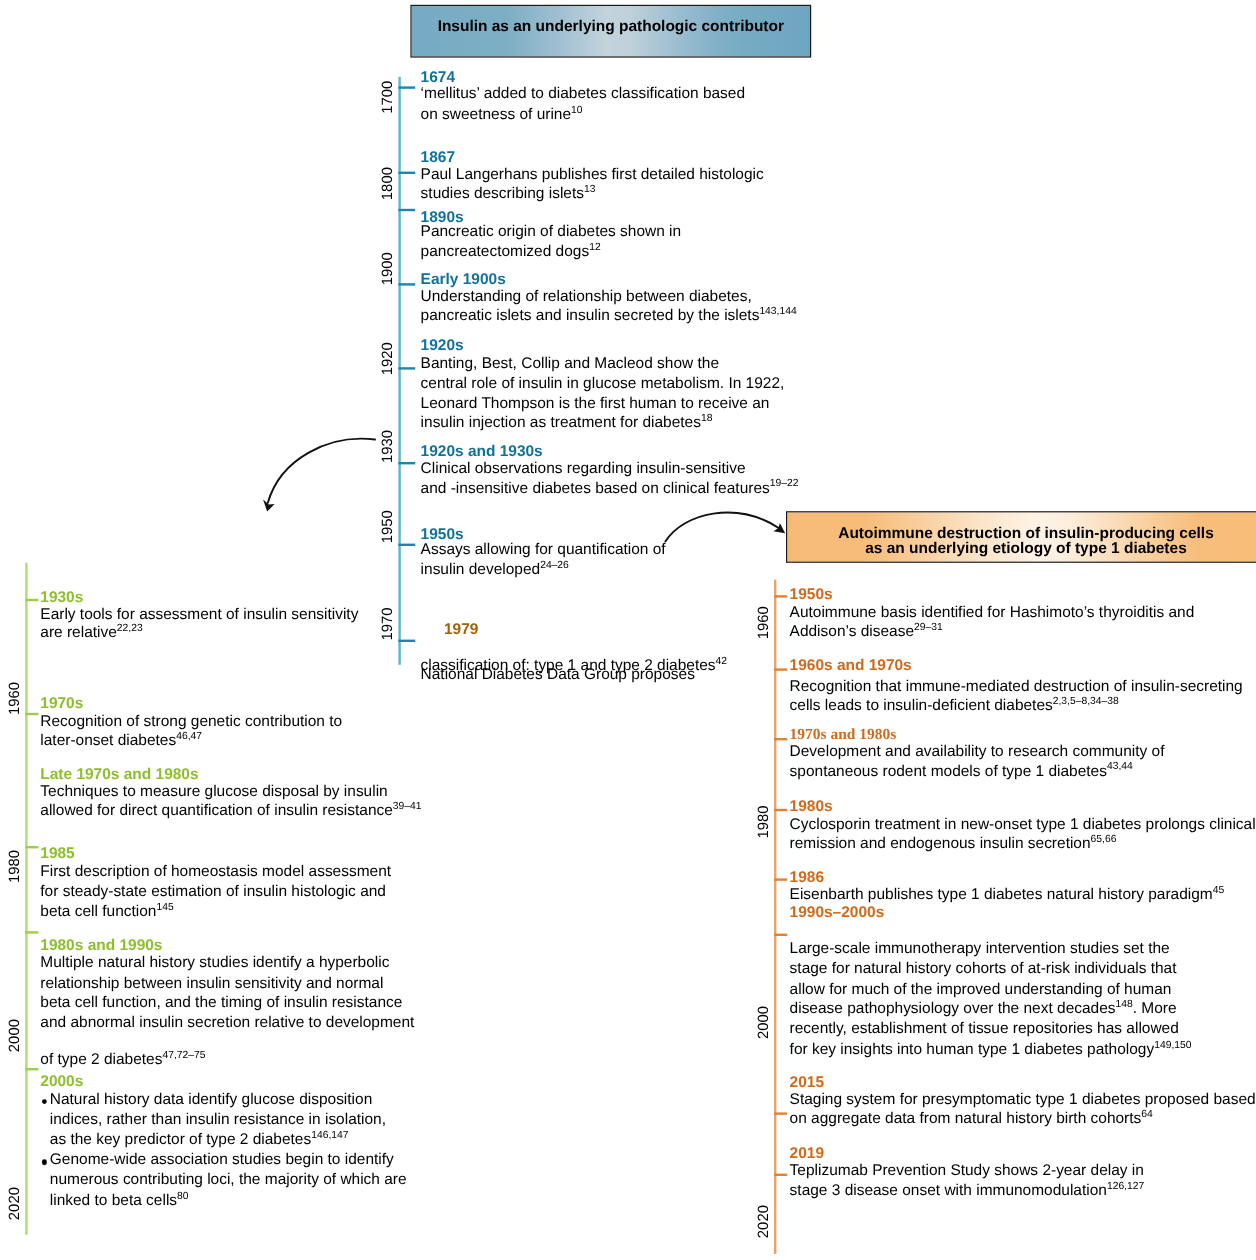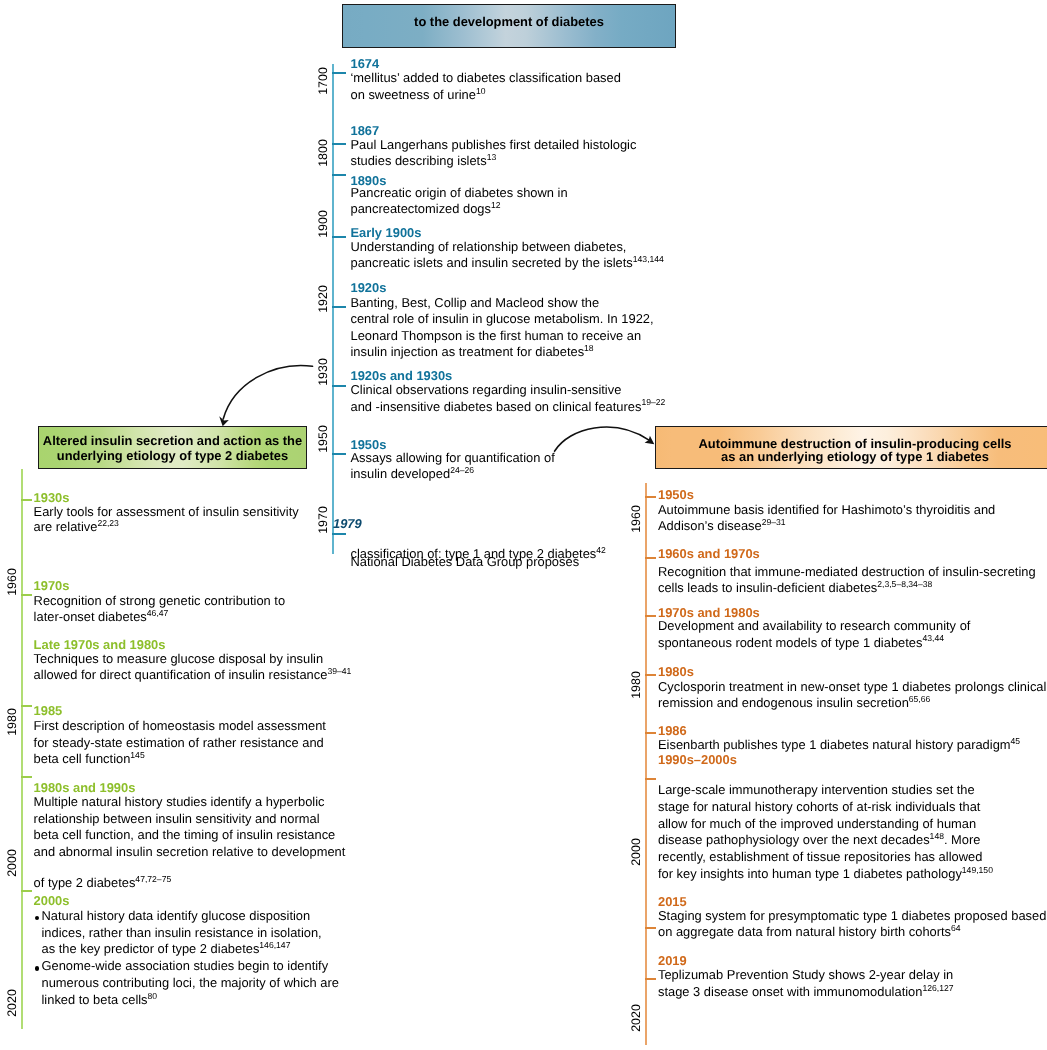--- a/index.html
+++ b/index.html
@@ -43,25 +43,21 @@
   .bullet{position:absolute;width:4.5px;height:4.5px;border-radius:50%;background:#000;}
 
   svg.deco{position:absolute;left:0;top:0;width:1047px;height:1050px;overflow:visible;}
 </style>
 </head>
 <body>
 
 <div class="stage">
 
   <div class="hdrbox" id="box-middle">
-    <span>to the development of diabetes</span>
-  </div>
-  <div class="hdrbox" id="box-left">
-    <span>Altered insulin secretion and action as the</span>
-    <span>underlying etiology of type 2 diabetes</span>
+    <span>Insulin as an underlying pathologic contributor</span>
   </div>
   <div class="hdrbox" id="box-right">
     <span>Autoimmune destruction of insulin-producing cells</span>
     <span>as an underlying etiology of type 1 diabetes</span>
   </div>
 
   <svg class="deco" viewBox="0 0 1047 1050">
     <path id="arrow-left" d="M312.5,366.3 C274,361.5 233.5,382.5 223.2,419.0" fill="none" stroke="#111" stroke-width="1.6" stroke-linecap="round"></path>
     <path id="arrow-left-head" d="M222.7,426.3 L219.2,416.3 L224.0,420.4 L228.8,419.9 Z" fill="#111"></path>
     <path id="arrow-right" d="M554.5,451.2 C570,427.0 614,417.3 648.6,439.8" fill="none" stroke="#111" stroke-width="1.6" stroke-linecap="round"></path>
@@ -101,21 +97,21 @@
       <div class="bl" style="left: 350.5px; top: 294.8px;"><span>Banting, Best, Collip and Macleod show the</span></div>
       <div class="bl" style="left: 350.5px; top: 311.3px;"><span>central role of insulin in glucose metabolism. In 1922,</span></div>
       <div class="bl" style="left: 350.5px; top: 327.8px;"><span>Leonard Thompson is the first human to receive an</span></div>
       <div class="bl" style="left: 350.5px; top: 344.3px;"><span>insulin injection as treatment for diabetes</span><sup>18</sup></div>
       <div class="eh" style="left: 350.5px; top: 367.9px; color: rgb(16, 114, 154);">1920s and 1930s</div>
       <div class="bl" style="left: 350.5px; top: 382.1px;"><span>Clinical observations regarding insulin-sensitive</span></div>
       <div class="bl" style="left: 350.5px; top: 398.6px;"><span>and -insensitive diabetes based on clinical features</span><sup>19–22</sup></div>
       <div class="eh" style="left: 350.5px; top: 436.7px; color: rgb(16, 114, 154);">1950s</div>
       <div class="bl" style="left: 350.5px; top: 449.5px;"><span>Assays allowing for quantification of</span></div>
       <div class="bl" style="left: 350.5px; top: 466px;"><span>insulin developed</span><sup>24–26</sup></div>
-      <div class="eh" style="left: 333px; top: 515.8px; color: #0c4a6e; font-style: italic;">1979</div>
+      <div class="eh" style="left: 370px; top: 515.8px; color: #a16207;">1979</div>
       <div class="bl" style="left: 350.5px; top: 529.3px; margin-top: 25px;"><span>National Diabetes Data Group proposes</span></div>
       <div class="bl" style="left: 350.5px; top: 545.8px;"><span>classification of: type 1 and type 2 diabetes</span><sup>42</sup></div>
     </div>
   <div id="col-left">
       <div class="axis" style="left: 21px; top: 468.6px; width: 2px; height: 560.1px; background: rgb(177, 221, 116);"></div>
       <div class="tick" style="left: 21.4px; top: 499px; width: 11px; height: 2px; background: rgb(156, 205, 75);"></div>
       <div class="tick" style="left: 21.4px; top: 594px; width: 11px; height: 2px; background: rgb(156, 205, 75);"></div>
       <div class="tick" style="left: 21.4px; top: 705px; width: 11px; height: 2px; background: rgb(156, 205, 75);"></div>
       <div class="tick" style="left: 21.4px; top: 776px; width: 11px; height: 2px; background: rgb(156, 205, 75);"></div>
       <div class="tick" style="left: 21.4px; top: 890px; width: 11px; height: 2px; background: rgb(156, 205, 75);"></div>
@@ -127,21 +123,21 @@
       <div class="bl" style="left: 33.6px; top: 503.5px;"><span>Early tools for assessment of insulin sensitivity</span></div>
       <div class="bl" style="left: 33.6px; top: 519px;"><span>are relative</span><sup>22,23</sup></div>
       <div class="eh" style="left: 33.6px; top: 578.4px; color: rgb(141, 191, 43);">1970s</div>
       <div class="bl" style="left: 33.6px; top: 593.3px;"><span>Recognition of strong genetic contribution to</span></div>
       <div class="bl" style="left: 33.6px; top: 609.4px;"><span>later-onset diabetes</span><sup>46,47</sup></div>
       <div class="eh" style="left: 33.6px; top: 636.8px; color: rgb(141, 191, 43);">Late 1970s and 1980s</div>
       <div class="bl" style="left: 33.6px; top: 651px;"><span>Techniques to measure glucose disposal by insulin</span></div>
       <div class="bl" style="left: 33.6px; top: 667.2px;"><span>allowed for direct quantification of insulin resistance</span><sup>39–41</sup></div>
       <div class="eh" style="left: 33.6px; top: 702.8px; color: rgb(141, 191, 43);">1985</div>
       <div class="bl" style="left: 33.6px; top: 718.4px;"><span>First description of homeostasis model assessment</span></div>
-      <div class="bl" style="left: 33.6px; top: 734.9px;"><span>for steady-state estimation of rather resistance and</span></div>
+      <div class="bl" style="left: 33.6px; top: 734.9px;"><span>for steady-state estimation of insulin histologic and</span></div>
       <div class="bl" style="left: 33.6px; top: 751.4px;"><span>beta cell function</span><sup>145</sup></div>
       <div class="eh" style="left: 33.6px; top: 779.5px; color: rgb(141, 191, 43);">1980s and 1990s</div>
       <div class="bl" style="left: 33.6px; top: 794px;"><span>Multiple natural history studies identify a hyperbolic</span></div>
       <div class="bl" style="left: 33.6px; top: 810.6px;"><span>relationship between insulin sensitivity and normal</span></div>
       <div class="bl" style="left: 33.6px; top: 827.2px;"><span>beta cell function, and the timing of insulin resistance</span></div>
       <div class="bl" style="left: 33.6px; top: 843.8px;"><span>and abnormal insulin secretion relative to development</span></div>
       <div class="bl" style="left: 33.6px; top: 875px;"><span>of type 2 diabetes</span><sup>47,72–75</sup></div>
       <div class="eh" style="left: 33.6px; top: 892.6px; color: rgb(141, 191, 43);">2000s</div>
       <div class="bl" style="left: 41.5px; top: 907.8px;"><span>Natural history data identify glucose disposition</span></div>
       <div class="bullet" style="left: 34.6px; top: 915.5px;"></div>
@@ -165,21 +161,21 @@
       <div class="ylab" style="left: 641.5px; top: 519px; transform: rotate(-90deg) translate(-50%, -100%);">1960</div>
       <div class="ylab" style="left: 641.5px; top: 685.3px; transform: rotate(-90deg) translate(-50%, -100%);">1980</div>
       <div class="ylab" style="left: 641.5px; top: 851.6px; transform: rotate(-90deg) translate(-50%, -100%);">2000</div>
       <div class="ylab" style="left: 641.5px; top: 1018px; transform: rotate(-90deg) translate(-50%, -100%);">2020</div>
       <div class="eh" style="left: 658px; top: 487px; color: rgb(208, 105, 26);">1950s</div>
       <div class="bl" style="left: 658px; top: 501.7px;"><span>Autoimmune basis identified for Hashimoto’s thyroiditis and</span></div>
       <div class="bl" style="left: 658px; top: 517.8px;"><span>Addison’s disease</span><sup>29–31</sup></div>
       <div class="eh" style="left: 658px; top: 546.2px; color: rgb(208, 105, 26);">1960s and 1970s</div>
       <div class="bl" style="left: 658px; top: 563.5px;"><span>Recognition that immune-mediated destruction of insulin-secreting</span></div>
       <div class="bl" style="left: 658px; top: 580px;"><span>cells leads to insulin-deficient diabetes</span><sup>2,3,5–8,34–38</sup></div>
-      <div class="eh" style="left: 658px; top: 605.3px; color: rgb(208, 105, 26);">1970s and 1980s</div>
+      <div class="eh" style="left: 658px; top: 605.3px; color: rgb(208, 105, 26); font-family: Liberation Serif, serif;">1970s and 1980s</div>
       <div class="bl" style="left: 658px; top: 618.2px;"><span>Development and availability to research community of</span></div>
       <div class="bl" style="left: 658px; top: 634.6px;"><span>spontaneous rodent models of type 1 diabetes</span><sup>43,44</sup></div>
       <div class="eh" style="left: 658px; top: 663.7px; color: rgb(208, 105, 26);">1980s</div>
       <div class="bl" style="left: 658px; top: 678.8px;"><span>Cyclosporin treatment in new-onset type 1 diabetes prolongs clinical</span></div>
       <div class="bl" style="left: 658px; top: 694.9px;"><span>remission and endogenous insulin secretion</span><sup>65,66</sup></div>
       <div class="eh" style="left: 658px; top: 722.5px; color: rgb(208, 105, 26);">1986</div>
       <div class="bl" style="left: 658px; top: 737.2px;"><span>Eisenbarth publishes type 1 diabetes natural history paradigm</span><sup>45</sup></div>
       <div class="eh" style="left: 658px; top: 752px; color: rgb(208, 105, 26);">1990s–2000s</div>
       <div class="bl" style="left: 658px; top: 782.2px;"><span>Large-scale immunotherapy intervention studies set the</span></div>
       <div class="bl" style="left: 658px; top: 798.9px;"><span>stage for natural history cohorts of at-risk individuals that</span></div>

